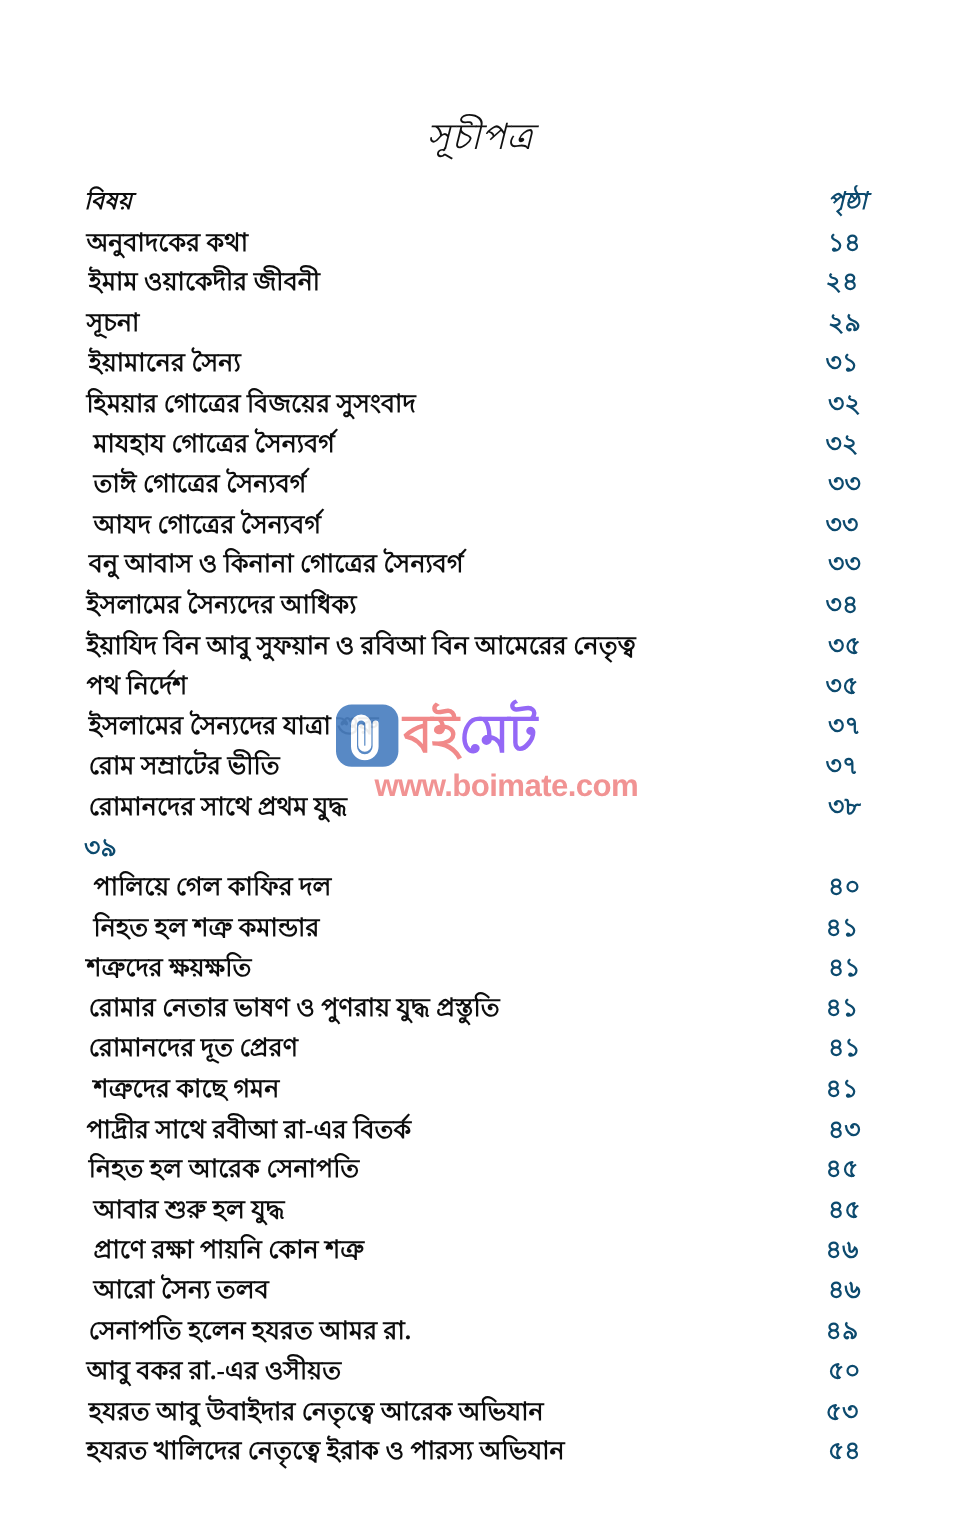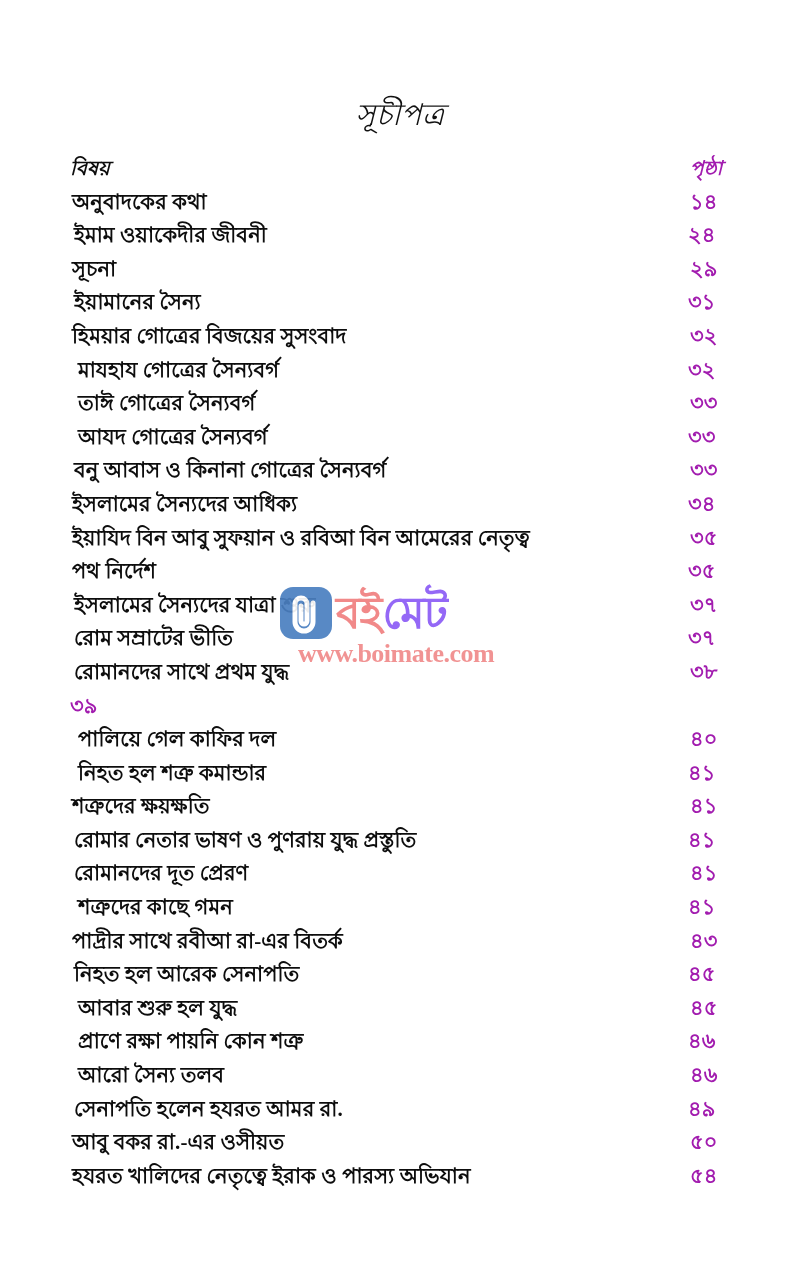--- a/index.html
+++ b/index.html
@@ -62,21 +62,21 @@
     font-size: 21px;
     font-weight: 700;
     color: #0d0d0d;
     padding-left: 0px;
     letter-spacing: 0.1px;
   }
 
   .toc-page {
     font-size: 21px;
     font-weight: 700;
-    color: #a21caf;
+    color: #0c4a6e;
     min-width: 48px;
     text-align: left;
     padding-left: 2px;
   }
 
   
   .toc-row.header .toc-subject,
   .toc-row.header .toc-page {
     font-style: italic;
     font-size: 20px;
@@ -120,28 +120,28 @@
     font-family: "Liberation Sans", sans-serif;
     font-size: 44px;
     font-weight: 700;
     line-height: 52px;
     letter-spacing: -1px;
   }
   .wm-word.red  { color: #f08080; margin-left: 2px; }
   .wm-word.blue { color: #8b5cf6; margin-left: 1px; }
 
   .wm-url {
-    font-family: Liberation Serif, serif;
+    font-family: Liberation Sans, sans-serif;
     font-size: 26px;
     font-weight: 700;
     color: #f08a8a;
     letter-spacing: -0.5px;
     line-height: 30px;
     margin-top: -4px;
-    margin-left: 18px;
+    margin-left: 32px;
   }
 </style>
 </head>
 <body>
 
 <div class="page">
 
   <div class="toc-title">সূচীপত্র</div>
 
   <div class="toc-table">
@@ -259,20 +259,24 @@
           <span class="toc-subject">আরো সৈন্য তলব</span>
           <span class="toc-page">৪৬</span>
         </div>
         <div class="toc-row ind1 pg-shift-b">
           <span class="toc-subject">সেনাপতি হলেন হযরত আমর রা.</span>
           <span class="toc-page">৪৯</span>
         </div>
         <div class="toc-row ind3 pg-shift-a">
           <span class="toc-subject">আবু বকর রা.-এর ওসীয়ত</span>
           <span class="toc-page">৫০</span>
+        </div>
+        <div class="toc-row ind1 pg-shift-b">
+          <span class="toc-subject">হযরত আবু উবাইদার নেতৃত্বে আরেক অভিযান</span>
+          <span class="toc-page">৫৩</span>
         </div>
         <div class="toc-row ind3 pg-shift-a">
           <span class="toc-subject">হযরত খালিদের নেতৃত্বে ইরাক ও পারস্য অভিযান</span>
           <span class="toc-page">৫৪</span>
         </div>
       </div>
   </div>
 
   <div class="watermark">
     <div class="wm-top">

